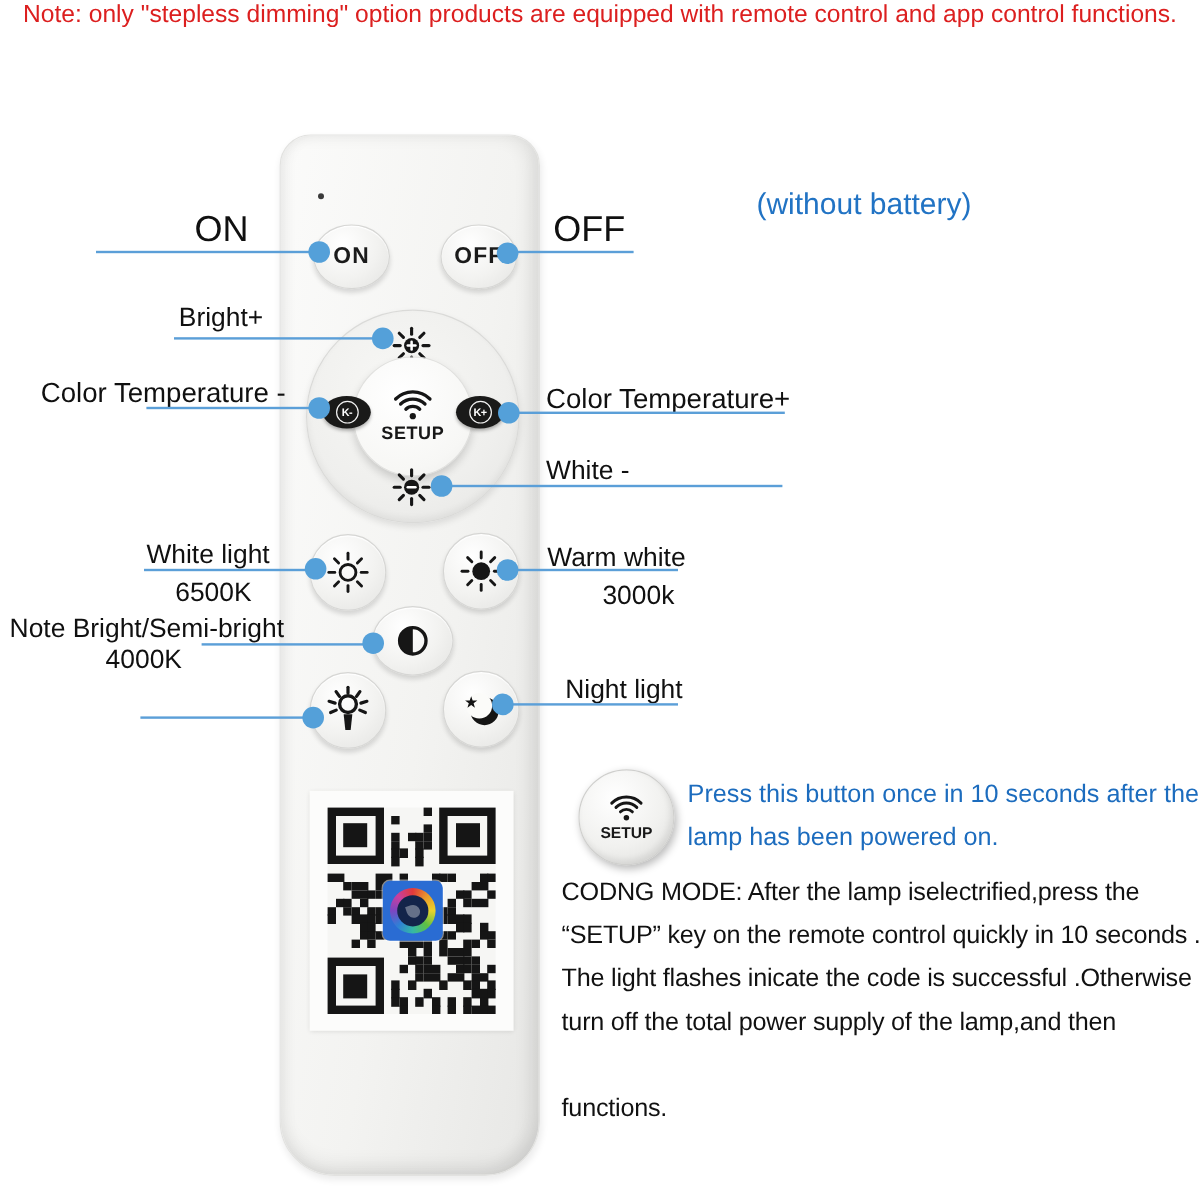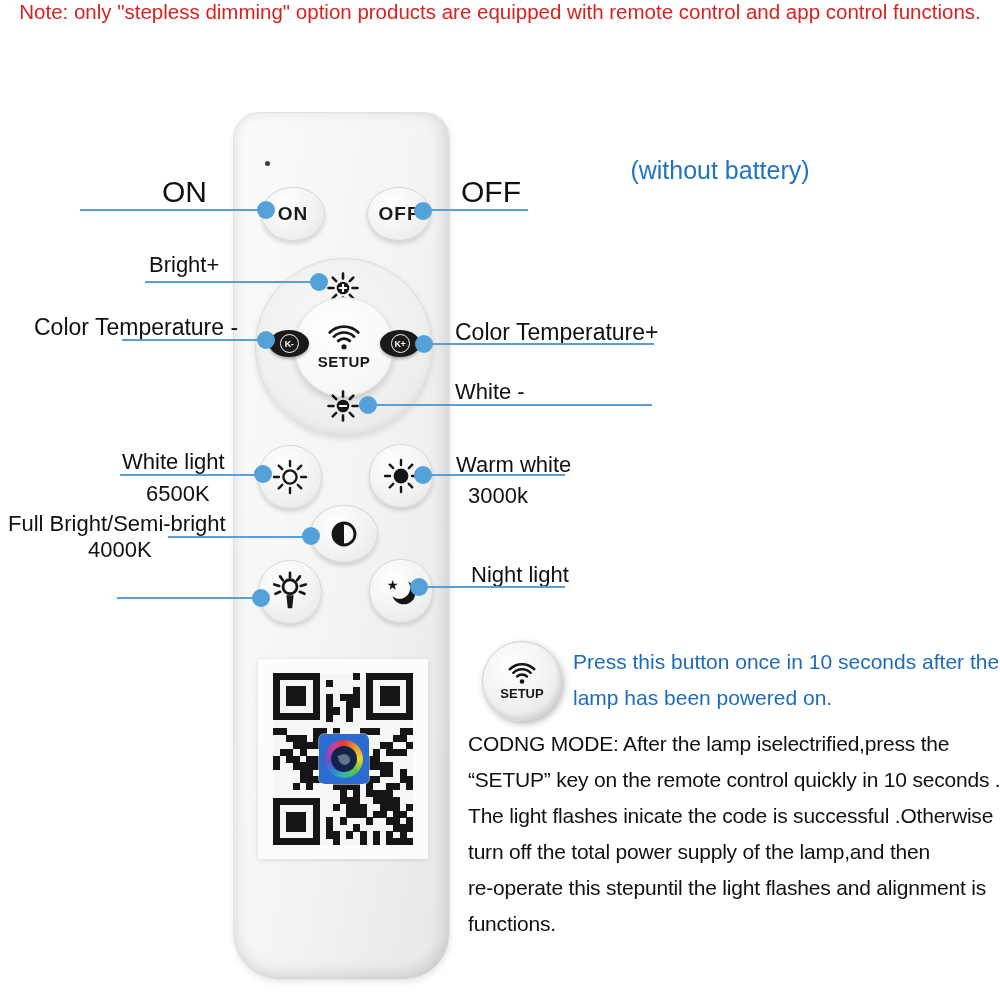--- a/index.html
+++ b/index.html
@@ -412,22 +412,22 @@
 
   <div class="abs lbl lbl-big nowrap" style="left:162px;top:175px;">ON</div>
   <div class="abs lbl lbl-big nowrap" style="left:461px;top:175px;">OFF</div>
   <div class="abs lbl nowrap" style="left:149px;top:252px;">Bright+</div>
   <div class="abs lbl nowrap" style="left:34px;top:314px;font-size:23px;">Color Temperature -</div>
   <div class="abs lbl nowrap" style="left:455px;top:319px;font-size:23px;">Color Temperature+</div>
   <div class="abs lbl nowrap" style="left:455px;top:379px;">White -</div>
   <div class="abs lbl nowrap" style="left:122px;top:449px;">White light</div>
   <div class="abs lbl nowrap" style="left:146px;top:481px;">6500K</div>
   <div class="abs lbl nowrap" style="left:456px;top:452px;">Warm white</div>
-  <div class="abs lbl nowrap" style="left:468px;top:483px;">3000k</div>
-  <div class="abs lbl nowrap" style="left:8px;top:511px;">Full Bright/Semi-bright</div>
+  <div class="abs lbl nowrap" style="left:502px;top:483px;">3000k</div>
+  <div class="abs lbl nowrap" style="left:8px;top:511px;">Note Bright/Semi-bright</div>
   <div class="abs lbl nowrap" style="left:88px;top:537px;">4000K</div>
   <div class="abs lbl nowrap" style="left:471px;top:562px;">Night light</div>
 
   <div class="abs line" style="left:80px;top:209px;width:186px;"></div>
   <div class="abs line" style="left:427px;top:209px;width:101px;"></div>
   <div class="abs line" style="left:145px;top:281px;width:174px;"></div>
   <div class="abs line" style="left:122px;top:339px;width:143px;"></div>
   <div class="abs line" style="left:425px;top:343px;width:229px;"></div>
   <div class="abs line" style="left:370px;top:404px;width:282px;"></div>
   <div class="abs line" style="left:120px;top:474px;width:142px;"></div>
@@ -459,16 +459,15 @@
     </svg>
     <span class="exp-word">SETUP</span>
   </div>
   <div class="abs bluetext nowrap" style="left:573px;top:650px;">Press this button once in 10 seconds after the</div>
   <div class="abs bluetext nowrap" style="left:573px;top:686px;">lamp has been powered on.</div>
 
   <div class="abs codeline nowrap" style="left:468px;top:732px;">CODNG MODE:   After the lamp iselectrified,press the</div>
   <div class="abs codeline nowrap" style="left:468px;top:768px;">“SETUP” key on the remote control quickly in 10 seconds .</div>
   <div class="abs codeline nowrap" style="left:468px;top:804px;">The light flashes  inicate the code is successful .Otherwise</div>
   <div class="abs codeline nowrap" style="left:468px;top:840px;">turn off the total power supply of the lamp,and then</div>
-  <div class="abs codeline nowrap" style="left:468px;top:876px;">re-operate this stepuntil the light flashes and alignment is</div>
   <div class="abs codeline nowrap" style="left:468px;top:912px;">functions.</div>
 
 </div>
 
 </body></html>

